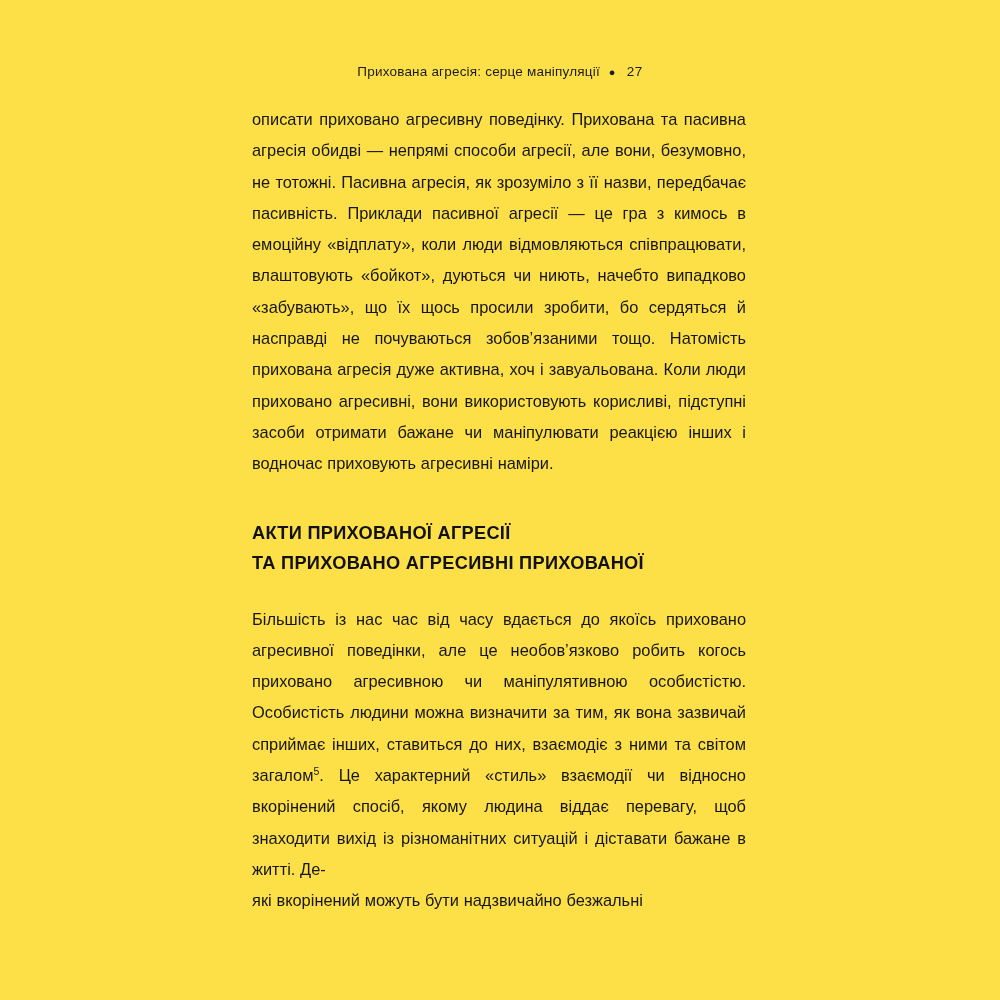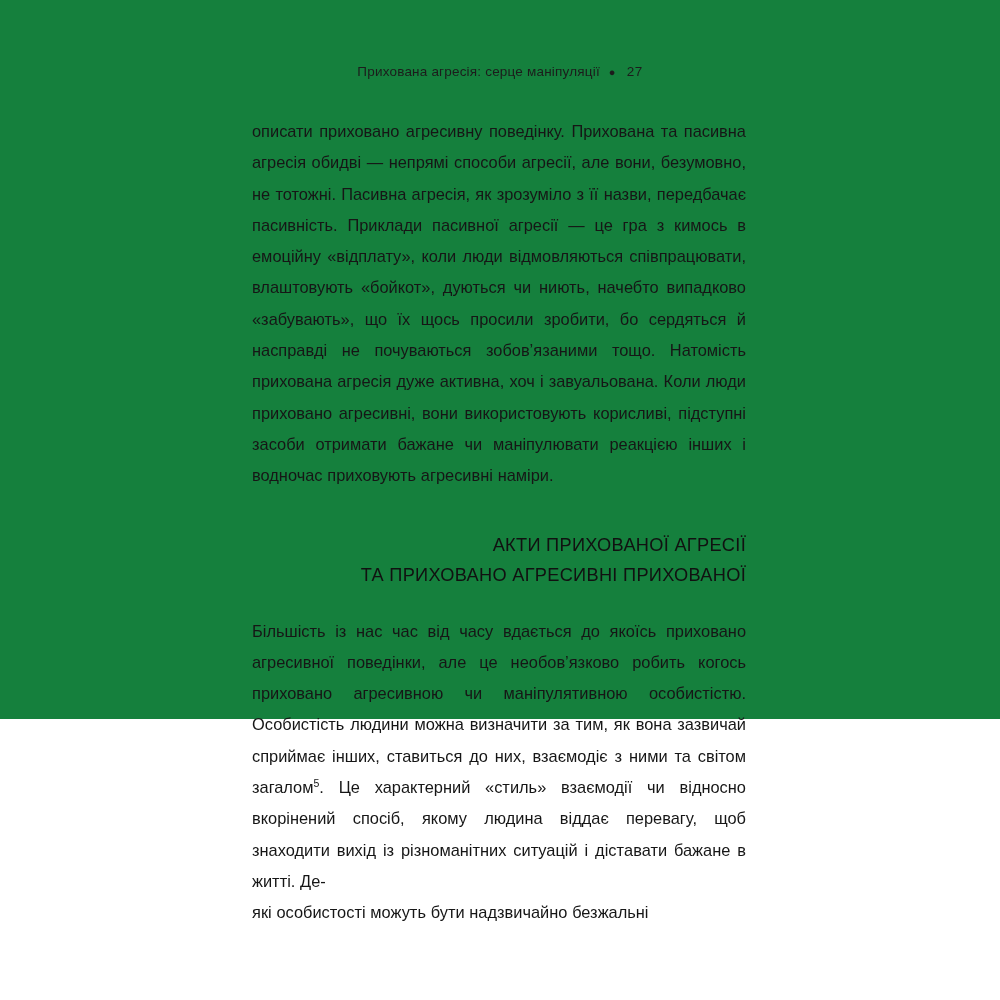--- a/index.html
+++ b/index.html
@@ -10,22 +10,22 @@
   body {
     width: 1000px;
     height: 1000px;
     font-family: "Liberation Sans", sans-serif;
     color: #1a1a1a;
     overflow: hidden;
   }
   .page {
     position: relative;
     width: 1000px;
-    height: 719px;
-    background: #15803d;
+    height: 1000px;
+    background: #fde047;
   }
   .running-head {
     position: absolute;
     top: 64px;
     left: 0;
     width: 1000px;
     text-align: center;
     font-size: 13.5px;
     letter-spacing: 0.2px;
     color: #1c1c1c;
@@ -35,41 +35,40 @@
     font-size: 11px;
     vertical-align: middle;
     margin: 0 7px 0 5px;
   }
   .running-head .folio {
     letter-spacing: 0.5px;
   }
   .body-col {
     position: absolute;
     left: 252px;
-    top: 116px;
+    top: 104px;
     width: 494px;
   }
   p.para {
     margin: 0;
     font-size: 16.4px;
     line-height: 31.3px;
     text-align: justify;
     text-justify: inter-word;
     color: #161616;
     word-spacing: 0.2px;
   }
   h2.section-title {
     margin: 38px 0 26px 0;
     font-size: 18.2px;
     line-height: 30px;
-    font-weight: normal;
+    font-weight: bold;
     letter-spacing: 0.3px;
     color: #111111;
     text-transform: none;
-    text-align: right;
   }
   h2.section-title .line {
     display: block;
     white-space: nowrap;
   }
   sup {
     font-size: 10.5px;
     vertical-align: super;
     line-height: 0;
   }
@@ -92,17 +91,17 @@
 
     <p class="para">описати приховано агресивну поведінку. Прихована та пасивна агресія обидві — непрямі способи агресії, але вони, безумовно, не тотожні. Пасивна агресія, як зрозуміло з її назви, передбачає пасивність. Приклади пасивної агресії — це гра з кимось в емоційну «відплату», коли люди відмовляються співпрацювати, влаштовують «бойкот», дуються чи ниють, начебто випадково «забувають», що їх щось просили зробити, бо сердяться й насправді не почуваються зобов’язаними тощо. Натомість прихована агресія дуже активна, хоч і завуальована. Коли люди приховано агресивні, вони використовують корисливі, підступні засоби отримати бажане чи манiпулювати реакцією інших і водночас приховують агресивні намiри.</p>
 
     <h2 class="section-title">
       <span class="line">АКТИ ПРИХОВАНОЇ АГРЕСІЇ</span>
       <span class="line">ТА ПРИХОВАНО АГРЕСИВНІ ПРИХОВАНОЇ</span>
     </h2>
 
     <p class="para"><span>Більшість із нас час від часу вдається до якоїсь приховано агресивної поведінки, але це необов’язково робить когось приховано агресивною чи манiпулятивною особистістю. Особистість людини можна визначити за тим, як вона зазвичай сприймає інших, ставиться до них, взаємодіє з ними та світом загалом</span><sup>5</sup><span>. Це характерний «стиль» взаємодії чи відносно вкорінений спосіб, якому людина віддає перевагу, щоб знаходити вихід із різноманітних ситуацій і дістaвати бажане в житті. Де-</span></p>
 
-    <p class="para spread-wide">які особистості можуть бути надзвичайно безжальні</p>
+    <p class="para spread-wide">які вкорінений можуть бути надзвичайно безжальні</p>
 
   </div>
 
 </div>
 
 </body></html>

